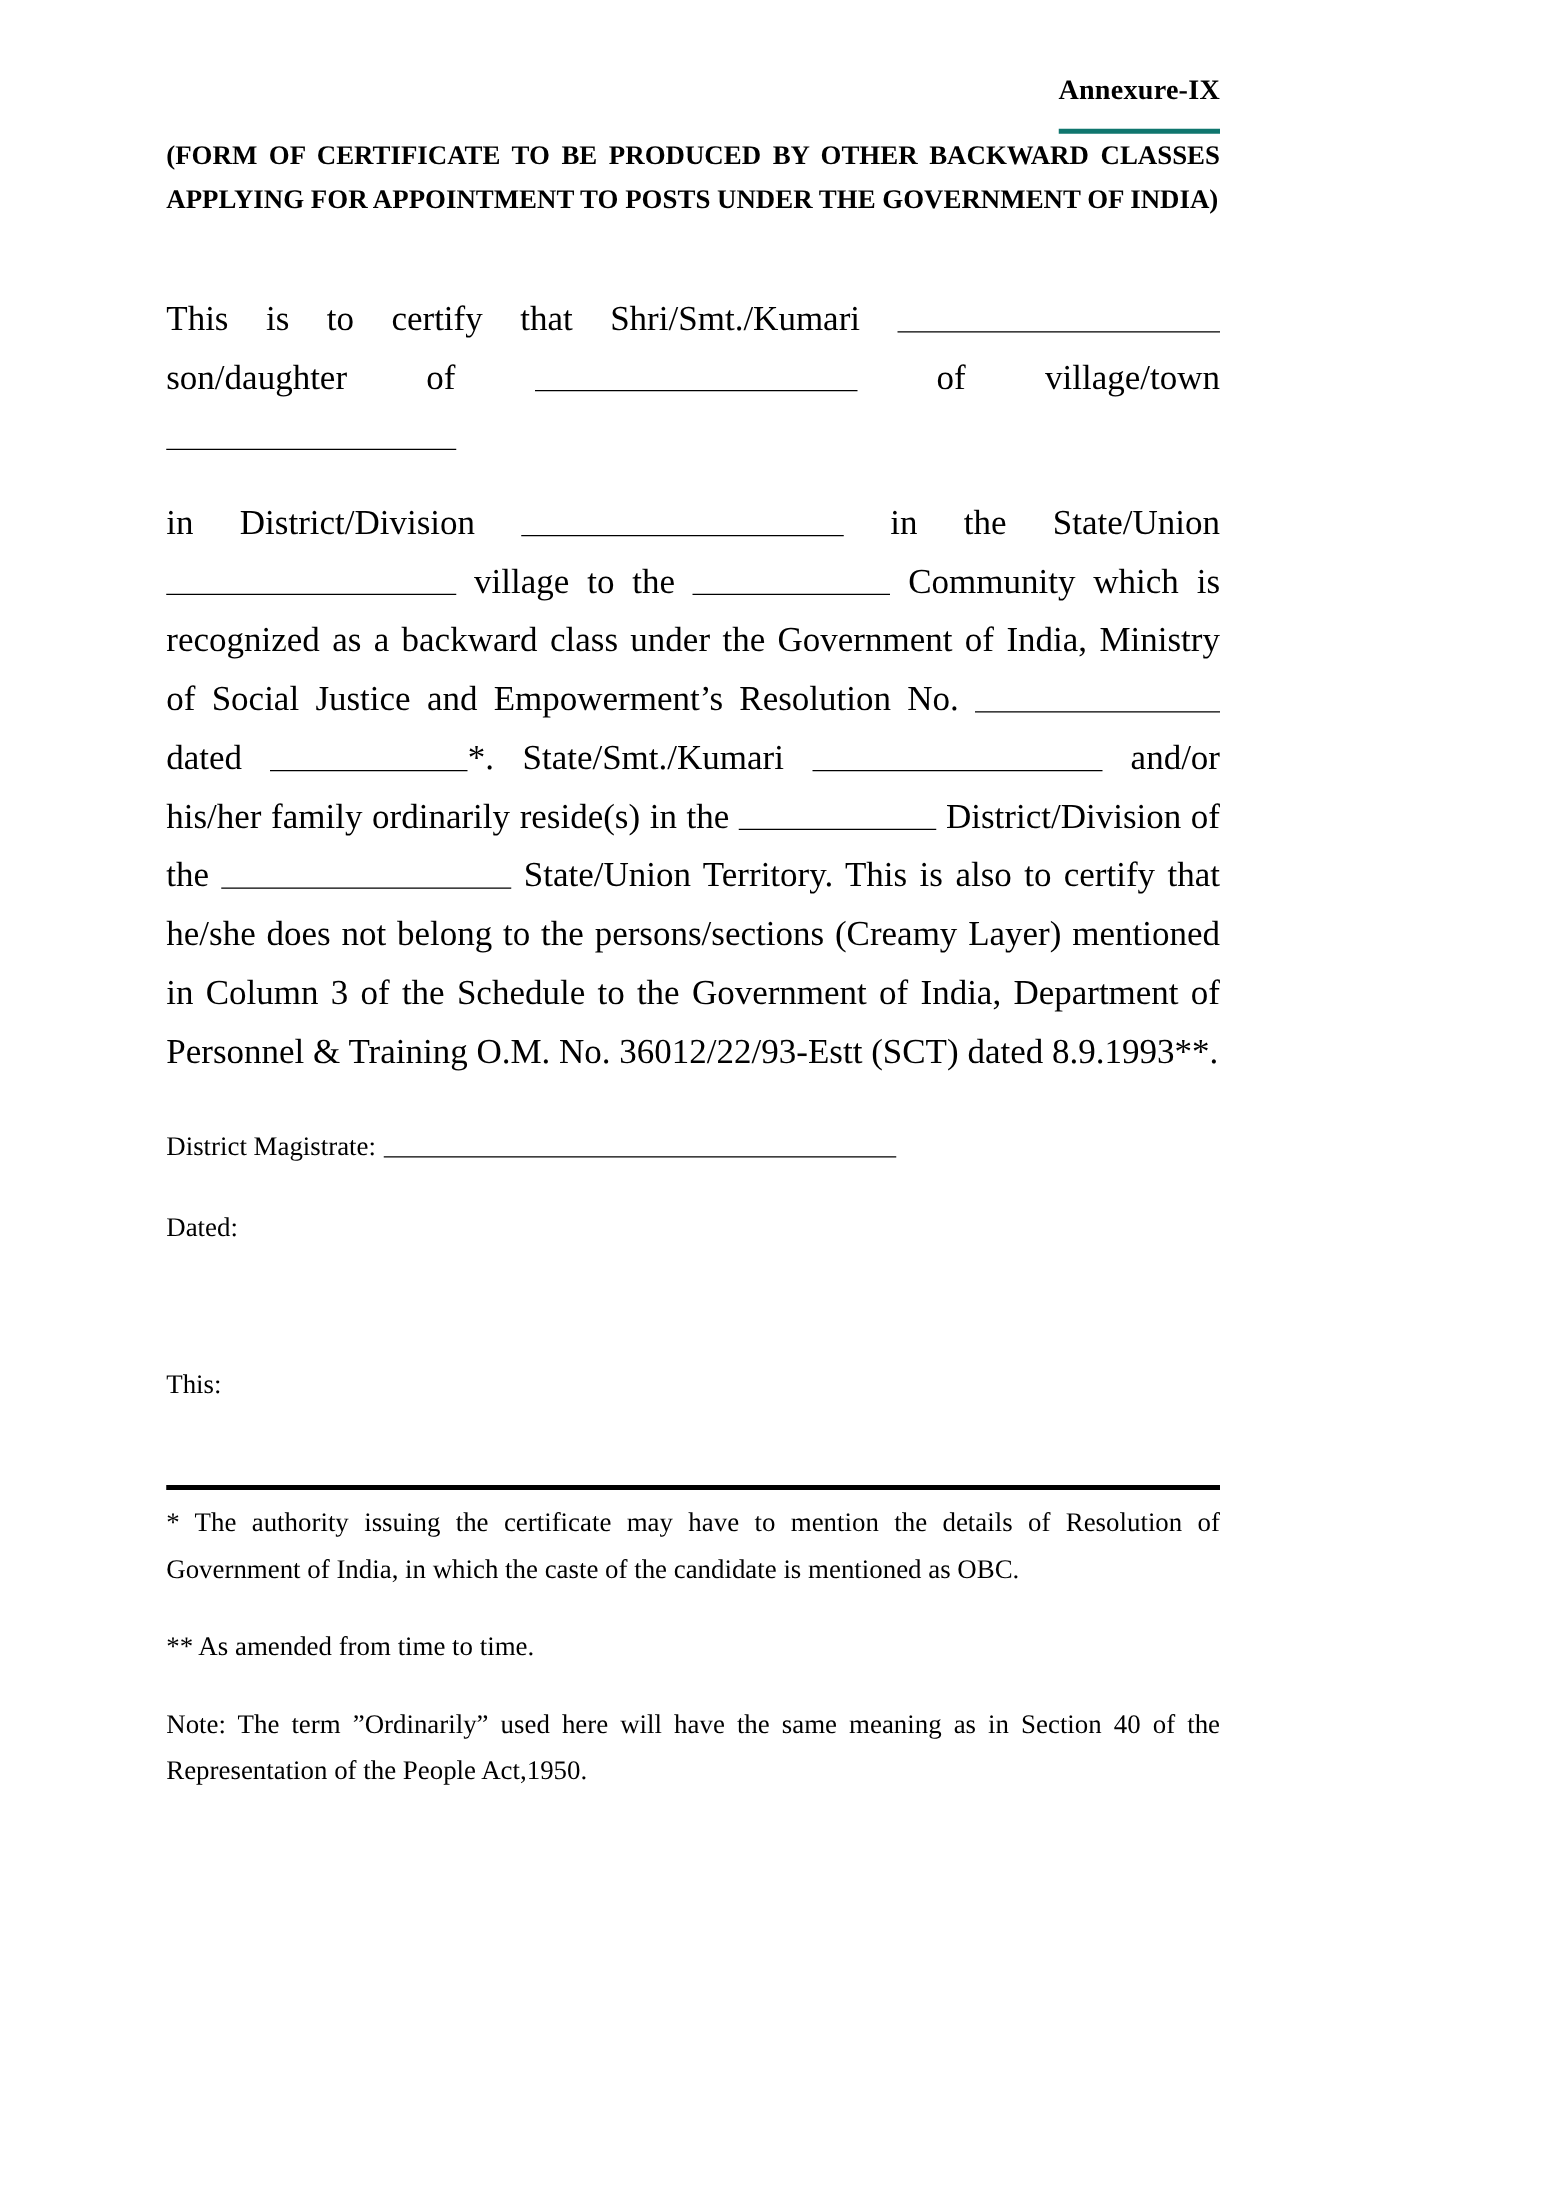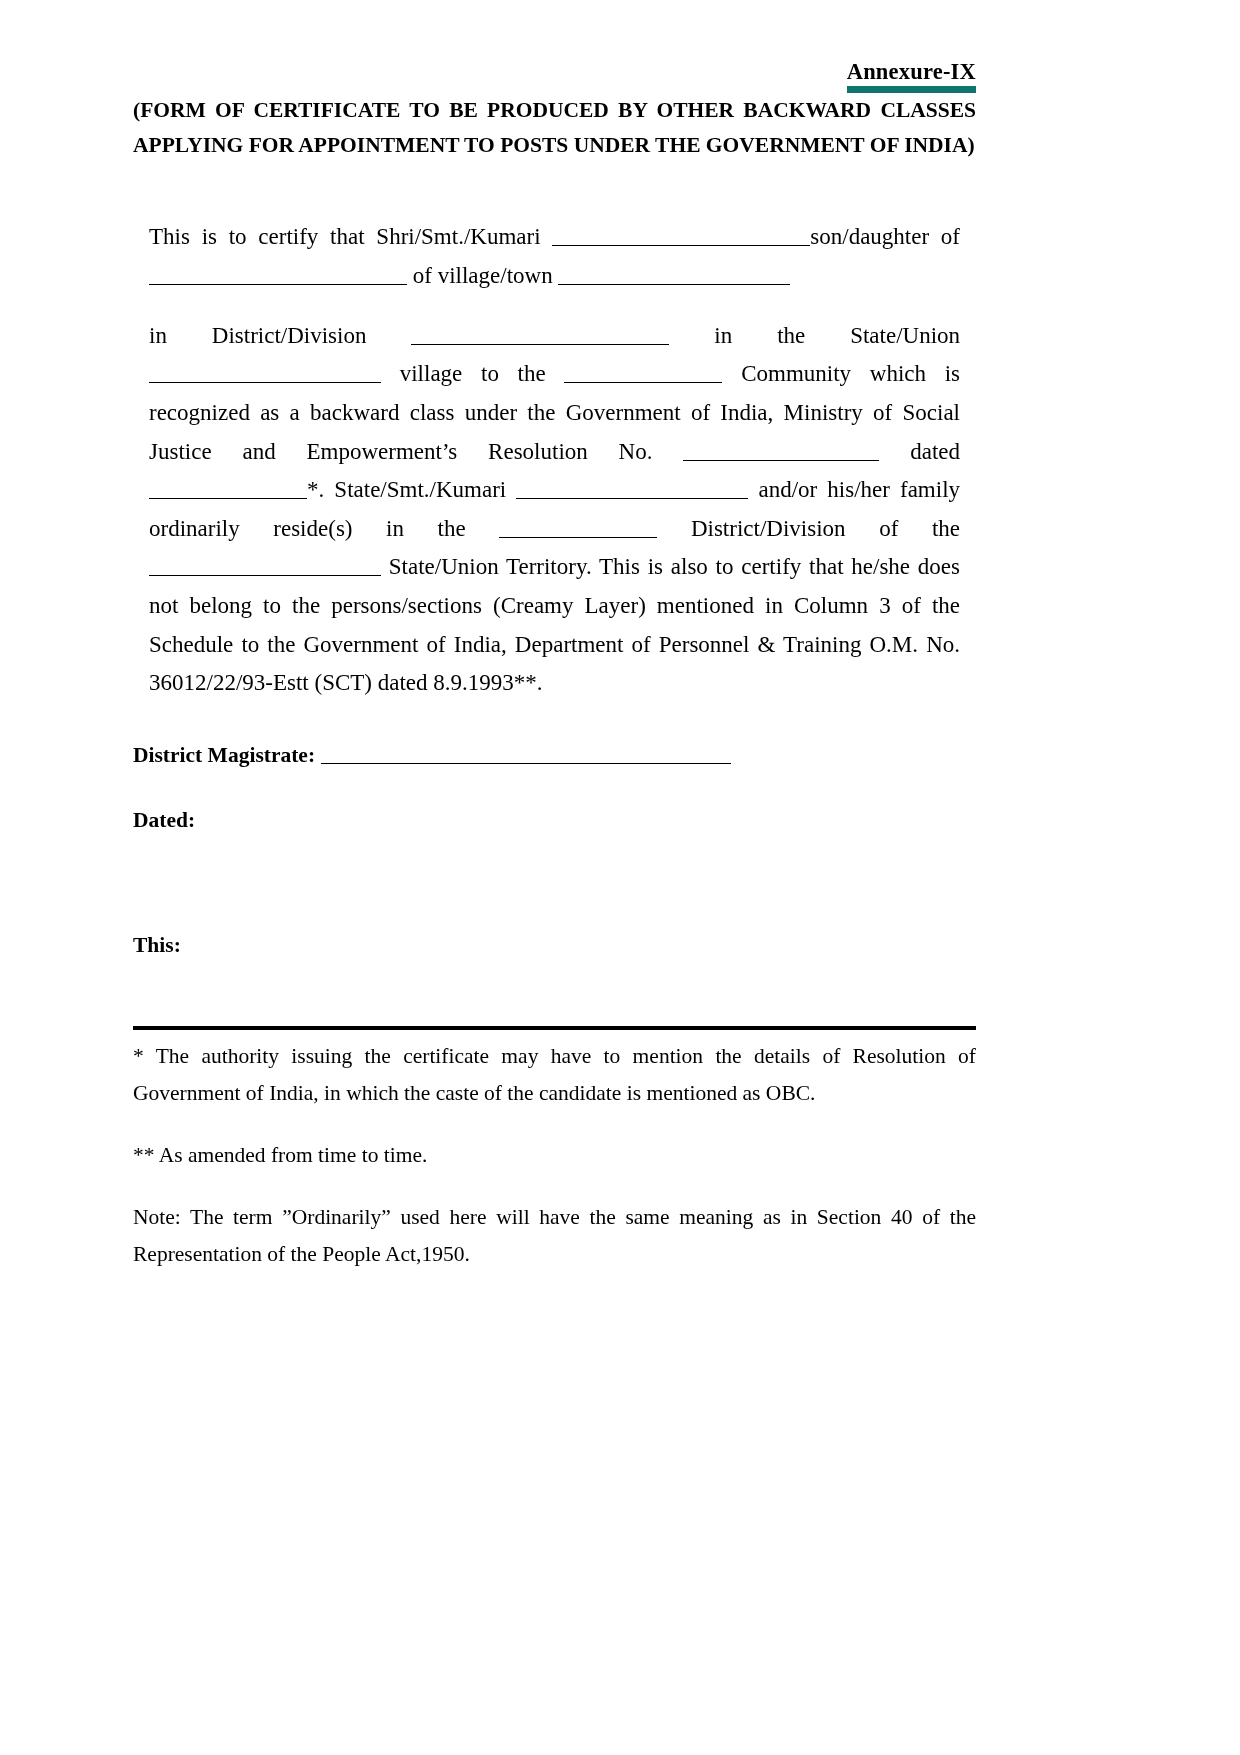--- a/index.html
+++ b/index.html
@@ -30,64 +30,64 @@
 
   
   .annexure-row {
     padding-top: 60px;
     text-align: right;
   }
   .annexure-label {
     font-weight: bold;
     font-size: 22.5px;
     letter-spacing: 0.2px;
-    border-bottom: 7px solid #0f766e;
-    padding-bottom: 1px;
+    border-bottom: 4px solid #0f766e;
+    padding-bottom: 18px;
     display: inline-block;
     line-height: 1.1;
   }
 
   
   .doc-title {
     font-weight: bold;
     font-size: 21.5px;
     line-height: 1.62;
     text-align: justify;
     text-align-last: left;
   }
 
   
   .body-block {
     margin-top: 56px;
     font-size: 21.5px;
     line-height: 1.68;
   }
   p.just {
-    margin: 16px;
+    margin: 0;
     text-align: justify;
     text-align-last: left;
-    font-size: 23px;
+    font-size: 28px;
     line-height: 1.68;
   }
   p.para-gap { margin-top: 21px; }
 
   .blank {
     display: inline-block;
     border-bottom: 1.4px solid #000;
     vertical-align: baseline;
     height: 1em;
     margin-bottom: -2px;
   }
   .b-sm  { width: 158px; }
   .b-md  { width: 196px; }
   .b-lg  { width: 232px; }
   .b-xl  { width: 258px; }
 
   
-  .sig-block { margin-top: 34px; font-size: 21.5px; line-height: 1.68; font-weight: bold; }
+  .sig-block { margin-top: 34px; font-size: 21.5px; line-height: 1.68; }
   .sig-line { margin: 0 0 29px 0; white-space: nowrap; }
   .sig-rule {
     display: inline-block;
     border-bottom: 1.4px solid #000;
     height: 1em;
     vertical-align: baseline;
     margin-bottom: -2px;
     margin-left: 6px;
   }
   .sig-rule-dm { width: 410px; }

